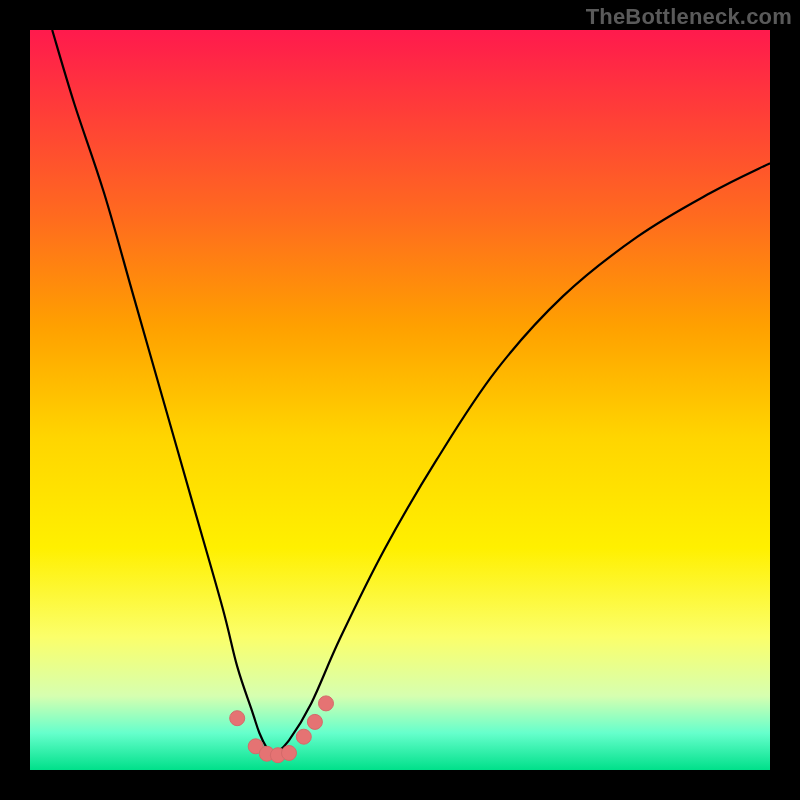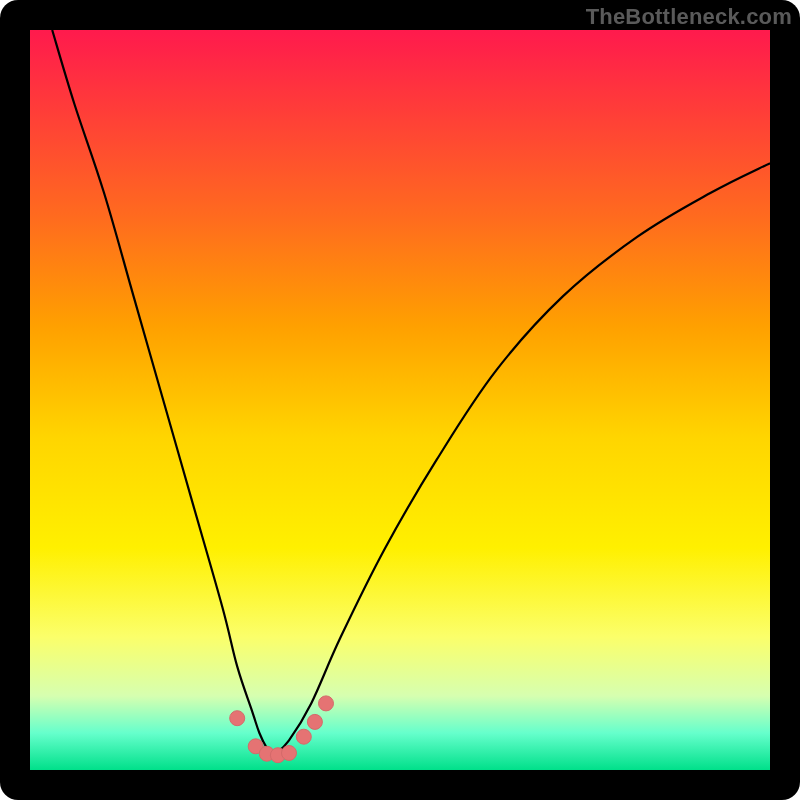--- a/index.html
+++ b/index.html
@@ -8,21 +8,20 @@
     width: 800px;
     height: 800px;
     overflow: hidden;
     font-family: Arial, Helvetica, sans-serif;
   }
   .stage {
     position: relative;
     width: 800px;
     height: 800px;
     background: #000;
-    border-radius: 18px;
   }
   .plot-area {
     position: absolute;
     left: 30px;
     top: 30px;
     width: 740px;
     height: 740px;
     background: linear-gradient(to bottom,
       #ff1a4d 0%,
       #ff3a3a 10%,

